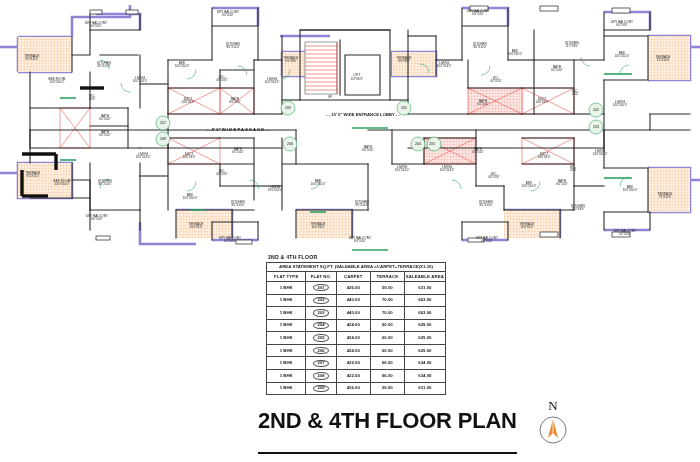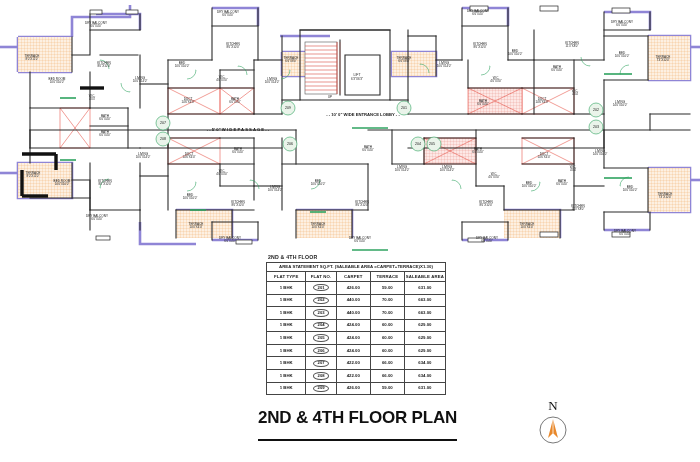--- a/index.html
+++ b/index.html
@@ -19,22 +19,22 @@
       border:0.7px solid #444;font-size:4.3px;text-align:center;
       padding:2.1px 0 2.1px 0;font-weight:700;color:#1a1a1a;line-height:1;}
   table.area-table th{font-size:4.3px;letter-spacing:.15px;}
   .statement-row td{font-size:4.1px;letter-spacing:.05px;text-align:left;padding-left:2px;}
   .col-type{width:22%;}.col-no{width:17%;}.col-carpet{width:19%;}
   .col-terrace{width:19%;}.col-sale{width:23%;}
   .flatno-chip{display:inline-block;border:0.7px solid #555;border-radius:50%;
                padding:0.6px 3.2px;font-size:4.2px;}
 
   
-  #plan-title{position:absolute;left:258px;top:408px;font-size:17px;font-weight:700;
-              letter-spacing:-0.2px;border-bottom:2px solid #111;padding-bottom:11px;
+  #plan-title{position:absolute;left:258px;top:408px;font-size:22px;font-weight:700;
+              letter-spacing:-0.2px;border-bottom:2px solid #111;padding-bottom:18px;
               white-space:nowrap;}
 
   
   #compass{position:absolute;left:527px;top:400px;width:52px;text-align:center;}
   #compass .n-label{font-family:"Liberation Serif",serif;font-size:13px;line-height:12px;}
 </style>
 </head>
 <body>
 
 <div id="plan-canvas">

